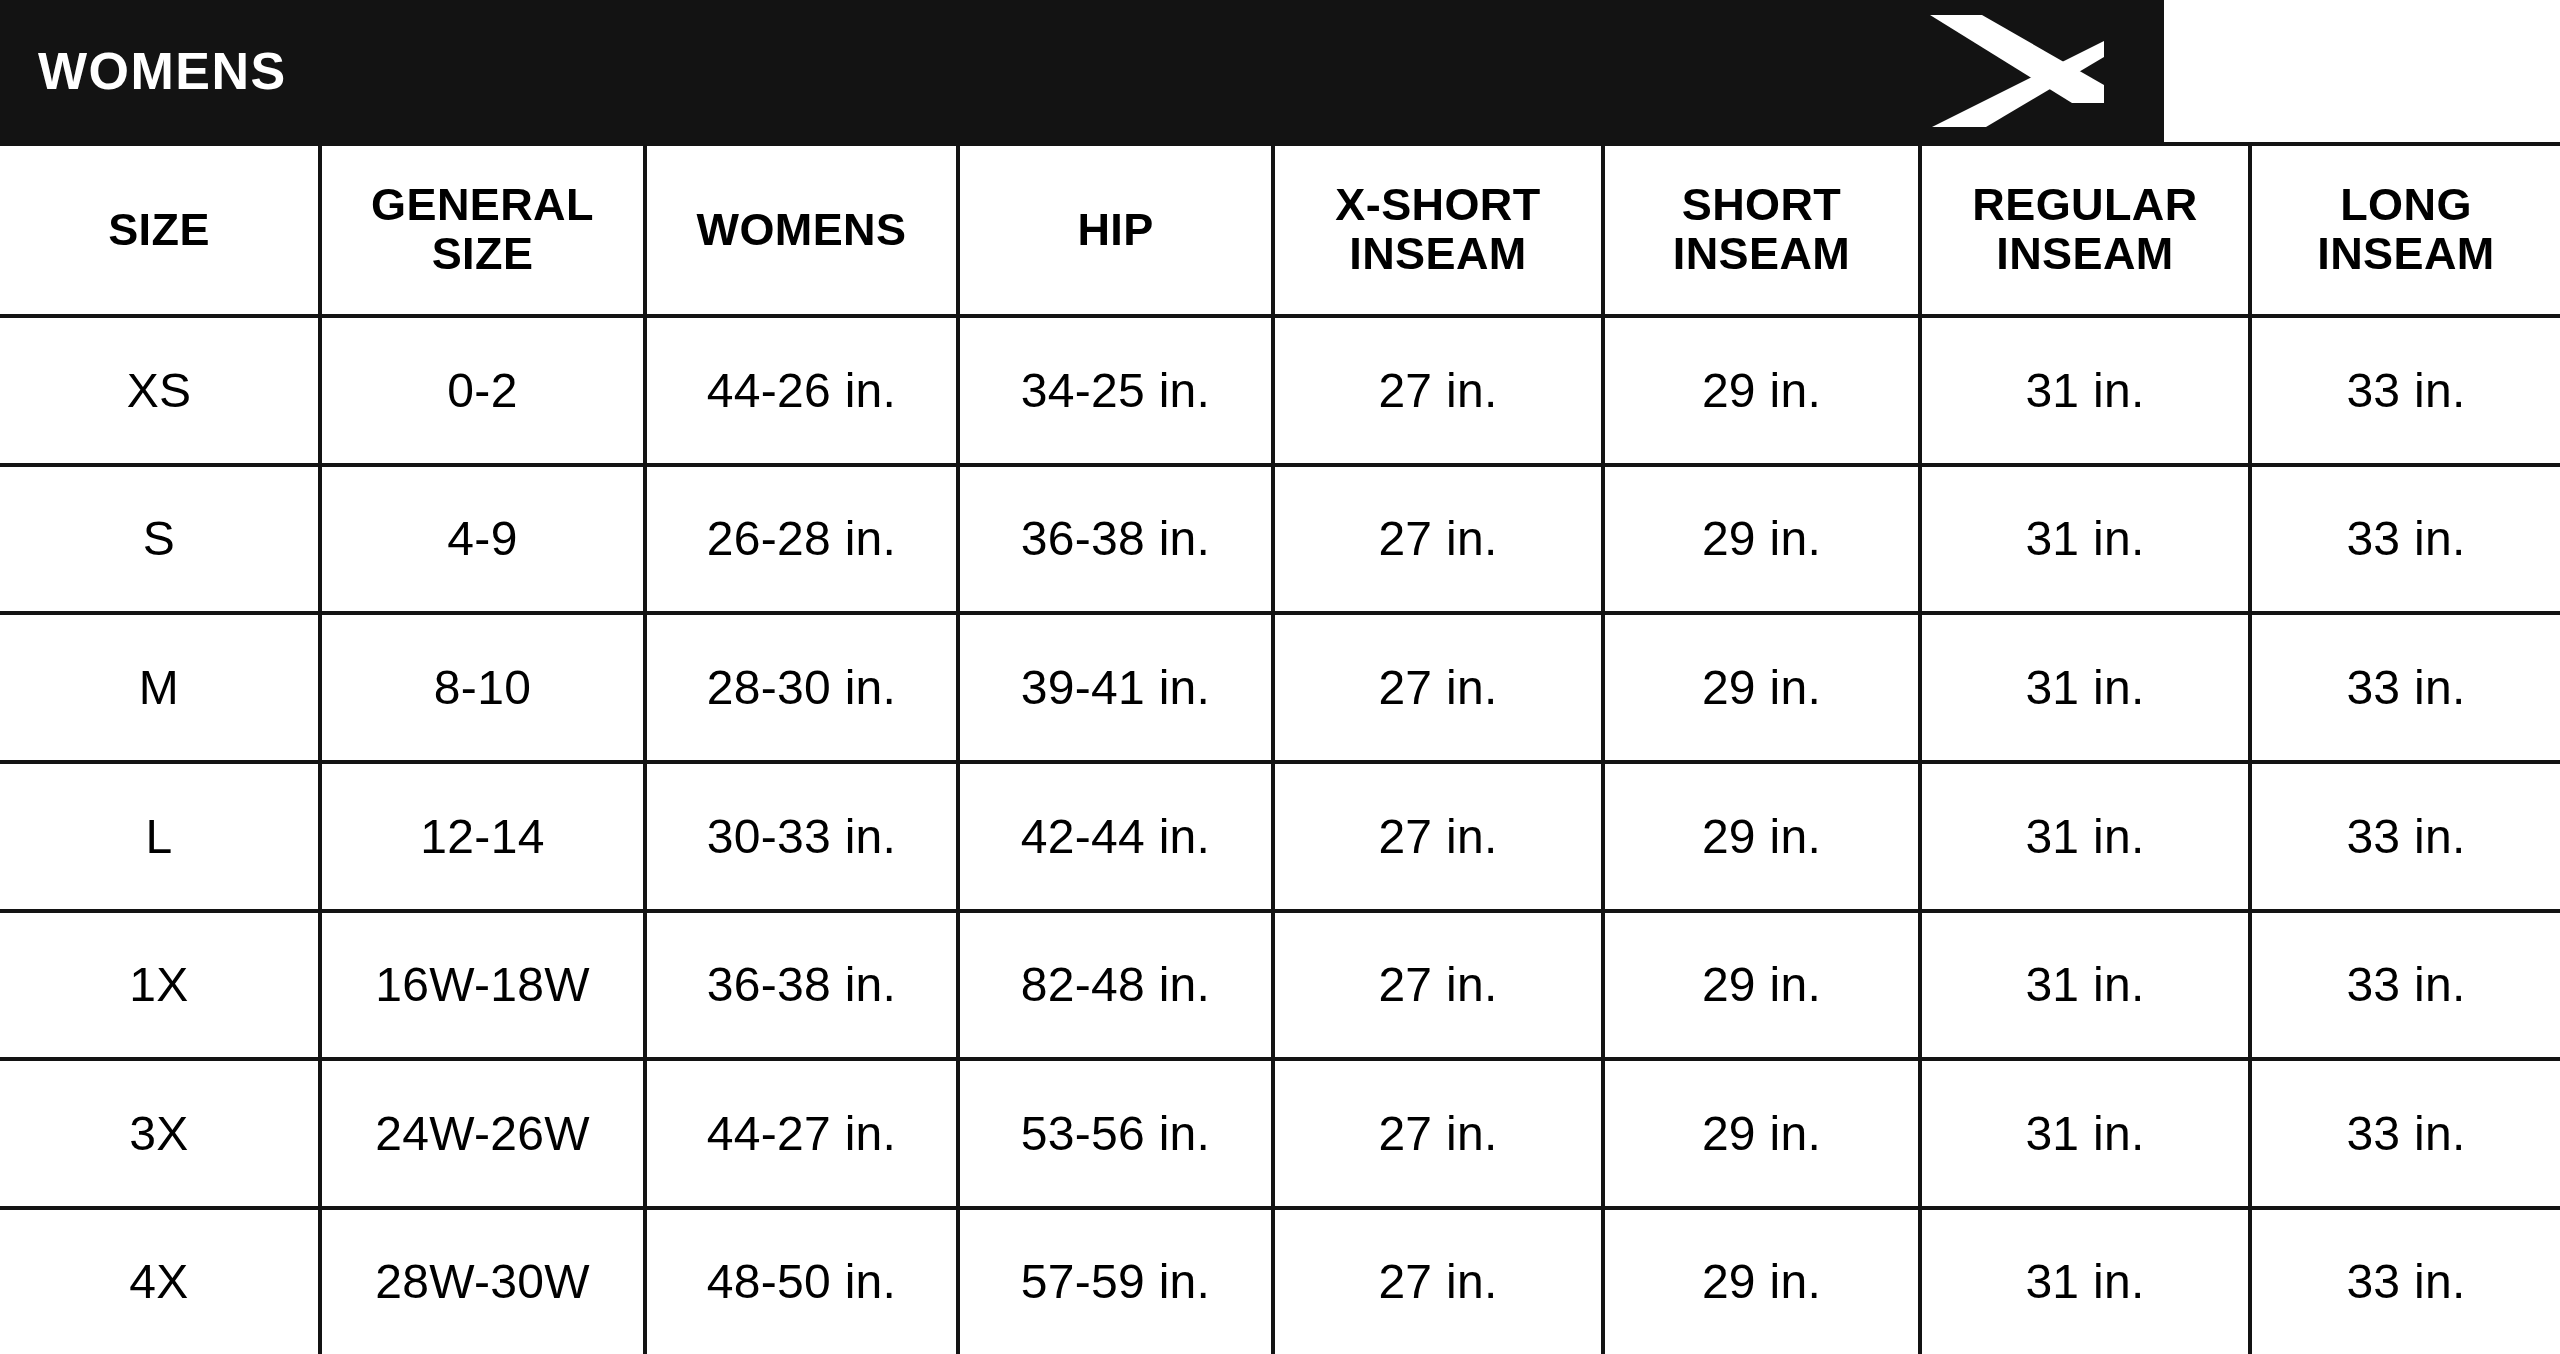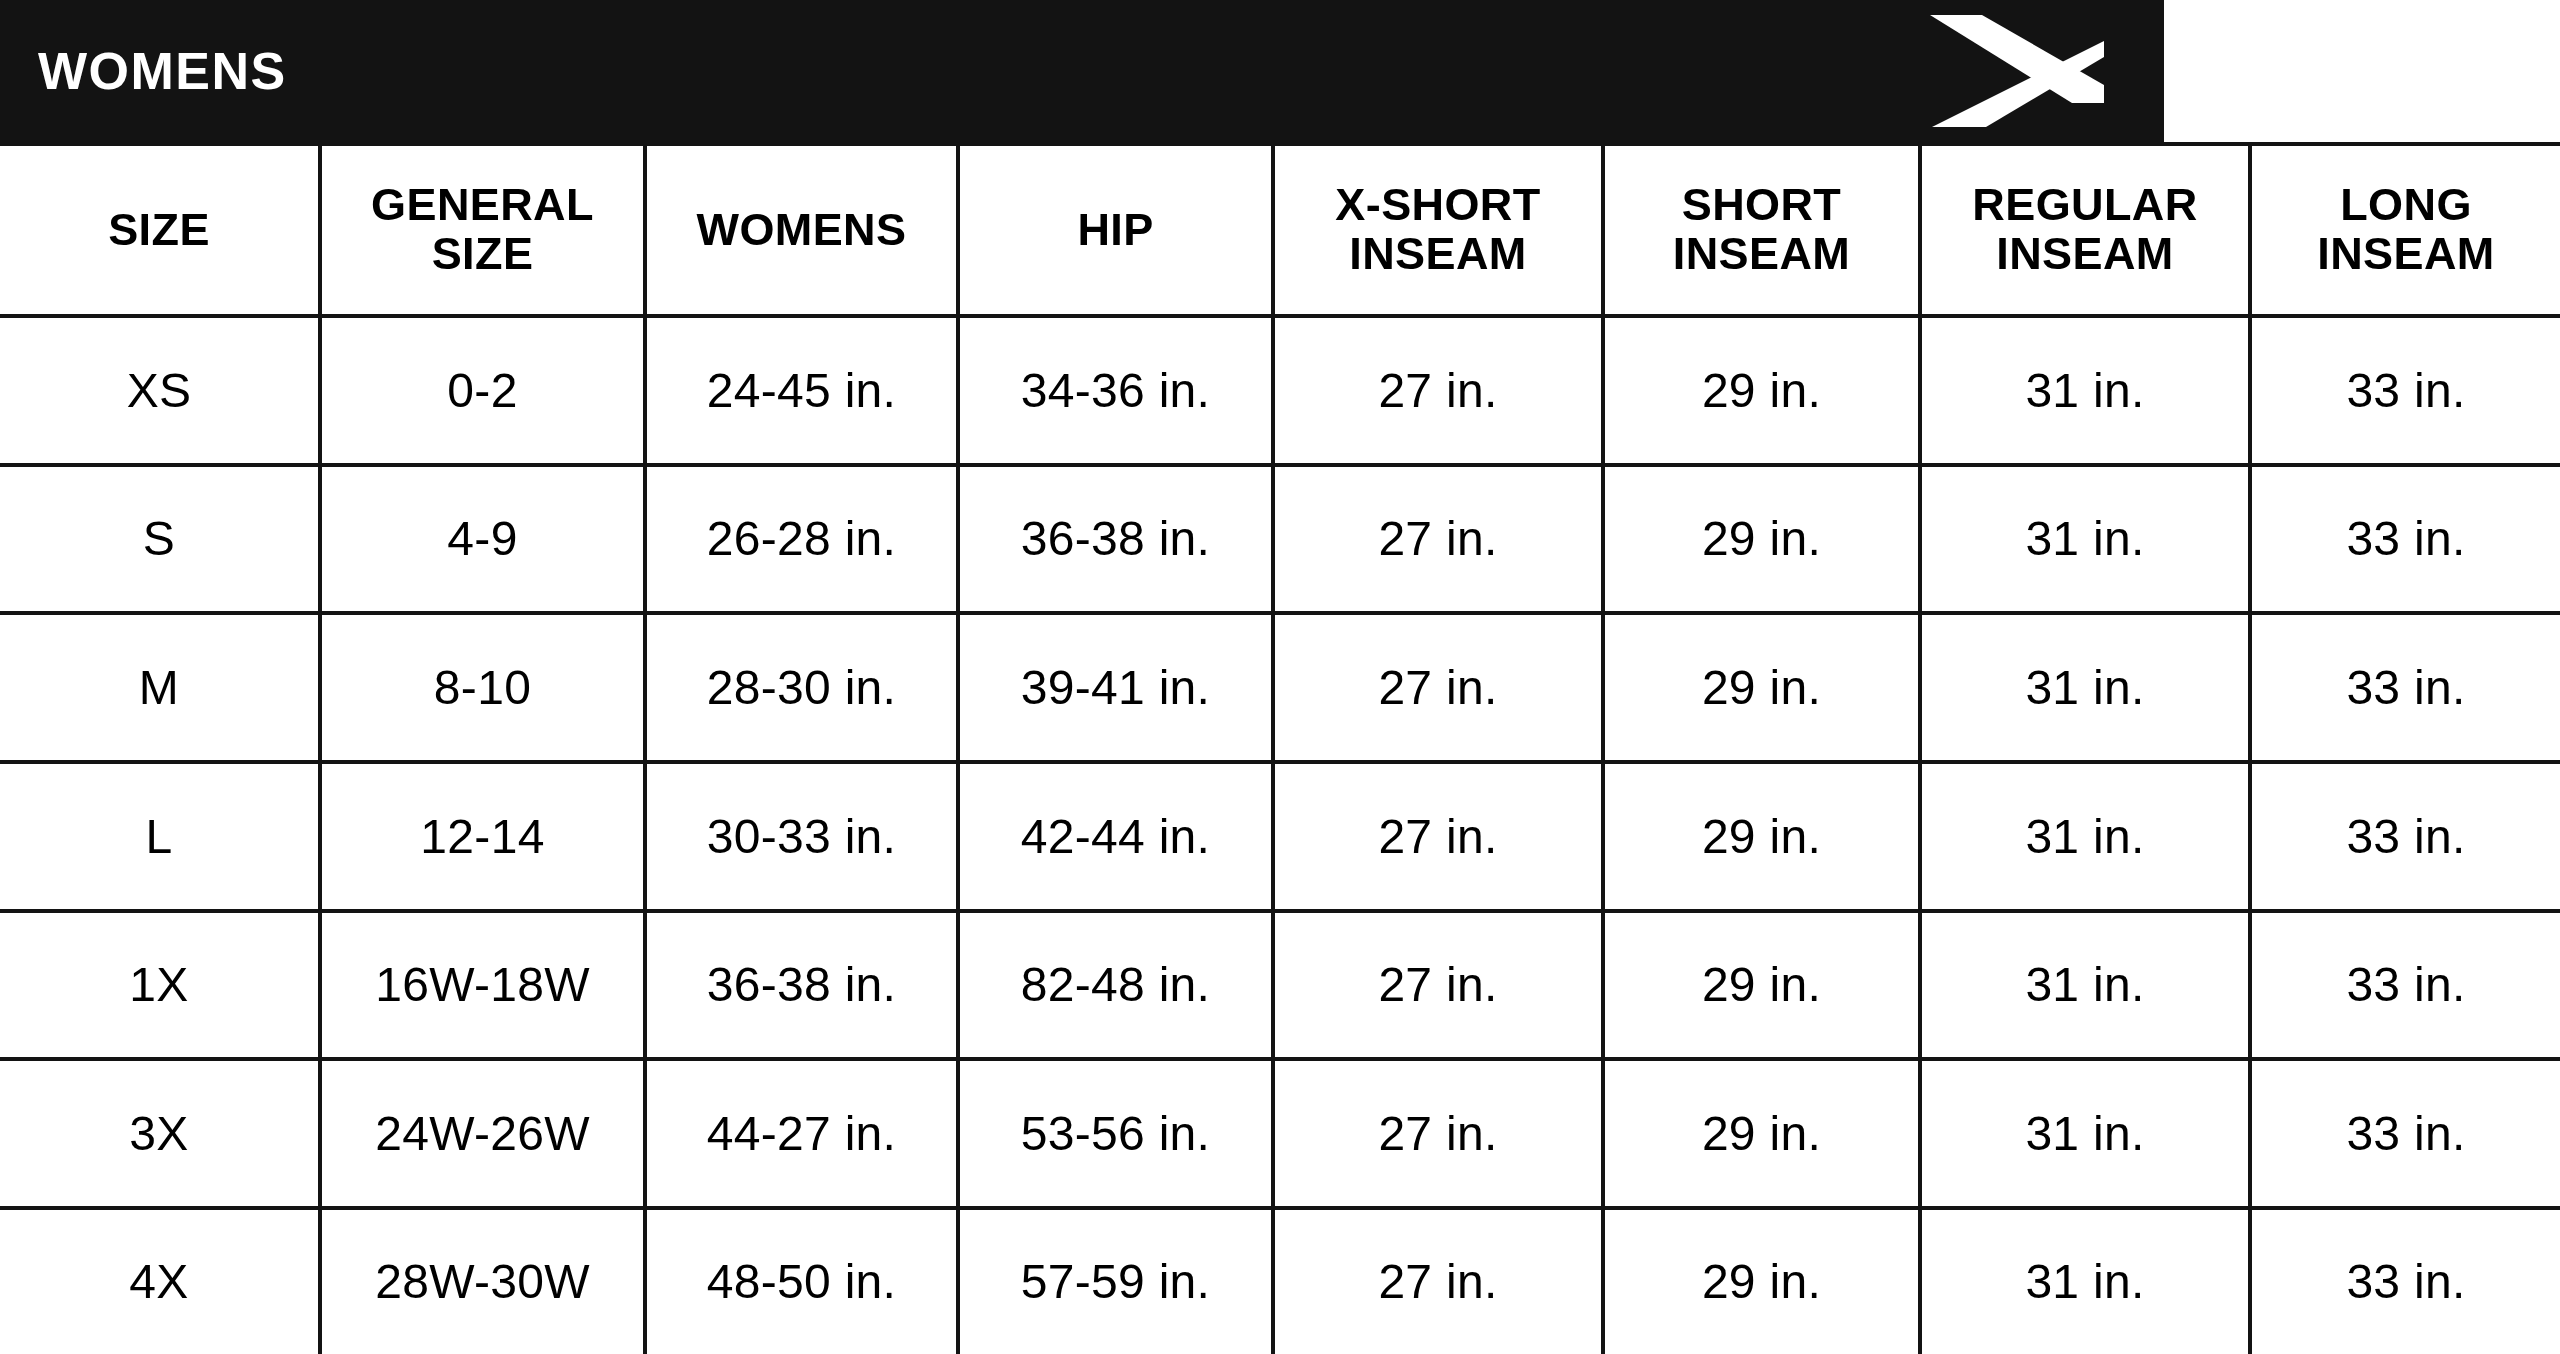--- a/index.html
+++ b/index.html
@@ -167,22 +167,22 @@
           <th>
             <span class="hl">LONG</span>
             <span class="hl">INSEAM</span>
           </th>
         </tr>
       </thead>
       <tbody>
         <tr>
           <td>XS</td>
           <td>0-2</td>
-          <td>24-45 in.</td>
-          <td>34-36 in.</td>
+          <td>44-26 in.</td>
+          <td>34-25 in.</td>
           <td>27 in.</td>
           <td>29 in.</td>
           <td>31 in.</td>
           <td>33 in.</td>
         </tr>
         <tr>
           <td>S</td>
           <td>4-9</td>
           <td>26-28 in.</td>
           <td>36-38 in.</td>

